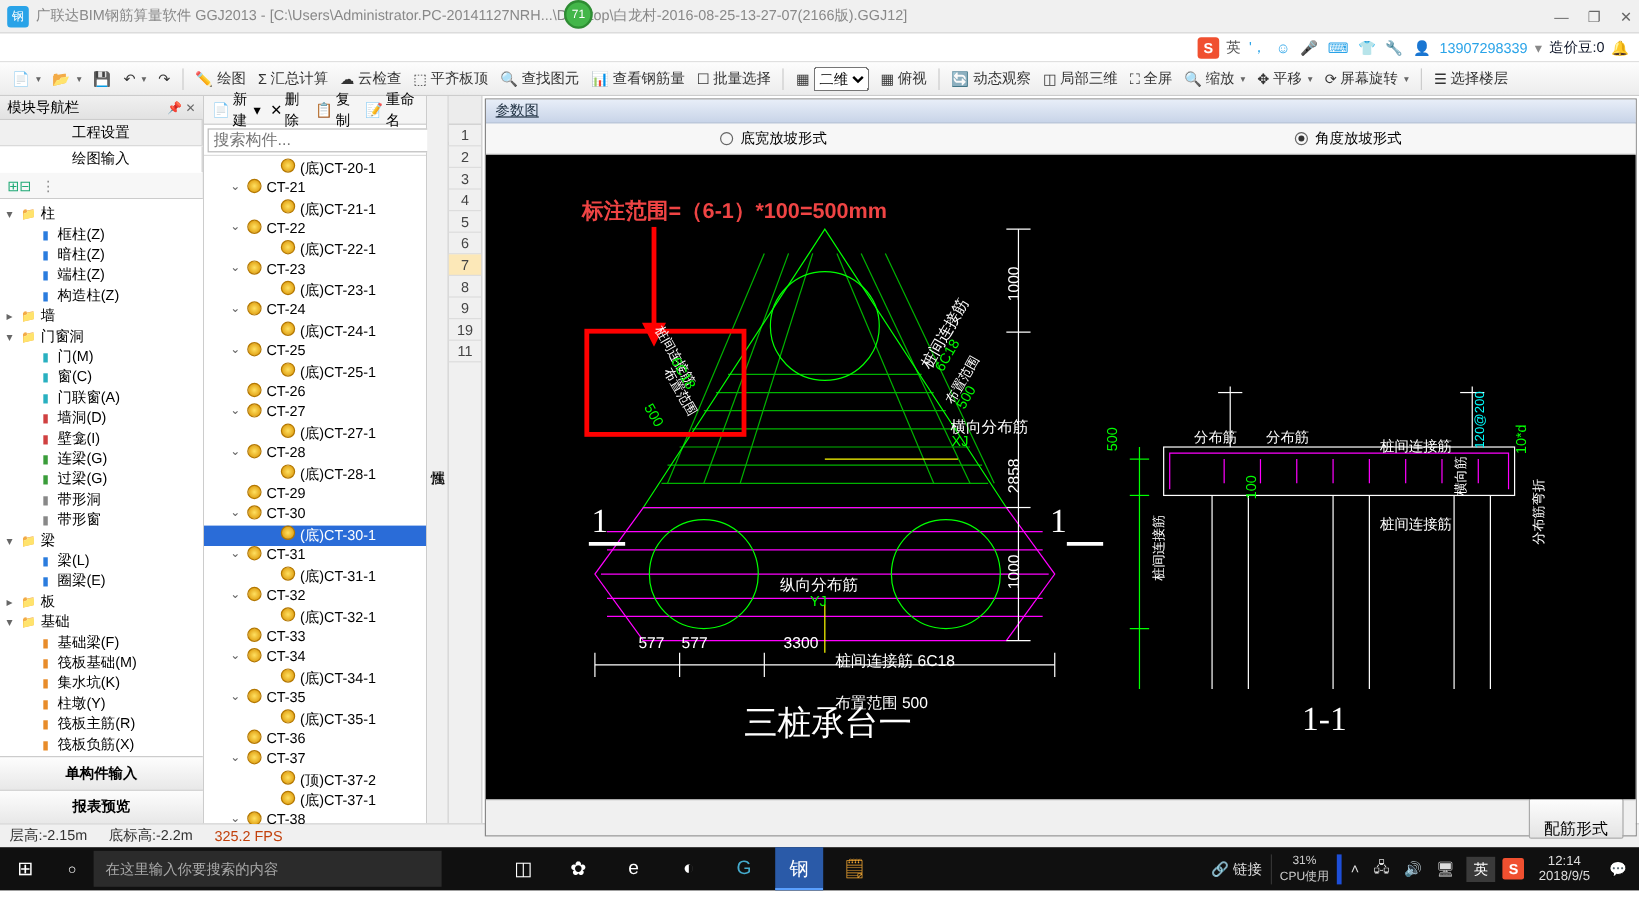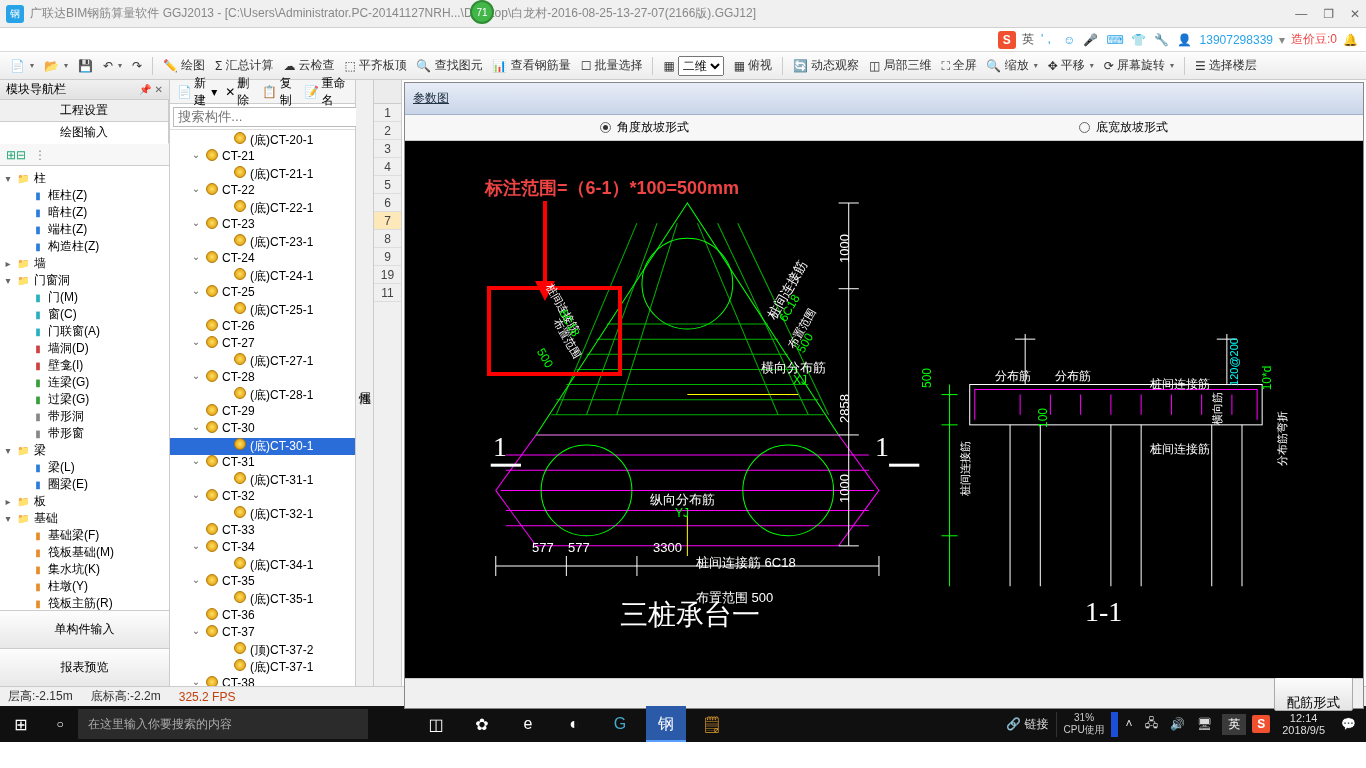--- a/index.html
+++ b/index.html
@@ -10,21 +10,21 @@
 .titlebar .app-icon { width: 18px; height: 18px; background: #29a3e8; border-radius: 3px; color: #fff; font-size: 10px; display: flex; align-items: center; justify-content: center; margin-right: 6px; }
 .titlebar .title-text { color: #888; flex: 1; white-space: nowrap; overflow: hidden; }
 .titlebar .badge { position: absolute; left: 470px; top: 0; width: 24px; height: 24px; background: #43b649; border-radius: 50%; color: #fff; display: flex; align-items: center; justify-content: center; font-size: 10px; border: 2px solid #2e8c33; }
 .titlebar .winbtns { display: flex; gap: 16px; color: #666; }
 
 
 .imebar { height: 24px; background: #fff; border-bottom: 1px solid #d9d9d9; display: flex; align-items: center; justify-content: flex-end; padding: 0 8px; gap: 6px; color: #555; }
 .imebar .sogou { background: #f05030; color: #fff; width: 18px; height: 18px; border-radius: 3px; display: flex; align-items: center; justify-content: center; font-weight: bold; }
 .imebar .ime-icon { color: #29a3e8; margin: 0 1px; }
 .imebar .phone { color: #29a3e8; letter-spacing: 0; }
-.imebar .cost { color: #ef4444; }
+.imebar .cost { color: #0f172a; }
 
 
 .toolbar { height: 28px; background: linear-gradient(#fdfdfd,#ececec); border-bottom: 1px solid #ccc; display: flex; align-items: center; padding: 0 6px; gap: 2px; color: #333; }
 .toolbar .sep { width: 1px; height: 18px; background: #ccc; margin: 0 4px; }
 .toolbar .tb { display: flex; align-items: center; gap: 3px; padding: 2px 4px; white-space: nowrap; }
 .toolbar .drop { font-size: 8px; color: #666; margin-left: 2px; }
 .toolbar select { height: 20px; font-size: 12px; }
 
 
 .main { display: flex; height: 606px; }
@@ -45,21 +45,21 @@
 .tree .i1 { padding-left: 14px; }
 .ico-folder { color: #e8b838; }
 .ico-blue { color: #2a7cde; }
 .ico-red { color: #d04040; }
 .ico-cyan { color: #29b0c0; }
 .ico-green { color: #3a9d3a; }
 .ico-orange { color: #e88c2a; }
 .ico-gray { color: #888; }
 
 .leftbottom { }
-.leftbottom .btn { height: 38px; border-top: 1px solid #ccc; display: flex; align-items: center; justify-content: center; background: linear-gradient(#fdfdfd,#e8e8e8); }
+.leftbottom .btn { height: 28px; border-top: 1px solid #ccc; display: flex; align-items: center; justify-content: center; background: linear-gradient(#fdfdfd,#e8e8e8); font-weight: bold; }
 
 
 .midcol { width: 186px; border-right: 1px solid #ccc; display: flex; flex-direction: column; background: #fff; }
 .mid-toolbar { height: 24px; border-bottom: 1px solid #ccc; display: flex; align-items: center; padding: 0 4px; gap: 2px; background: #f5f5f5; }
 .mid-toolbar .mt { display: flex; align-items: center; gap: 2px; padding: 1px 3px; }
 .searchrow { height: 26px; display: flex; align-items: center; padding: 3px; gap: 3px; border-bottom: 1px solid #ddd; }
 .searchrow input { flex: 1; height: 20px; padding: 0 4px; border: 1px solid #bbb; }
 .searchrow .sbtn { width: 22px; height: 20px; border: 1px solid #bbb; background: #f0f0f0; display: flex; align-items: center; justify-content: center; color: #888; }
 .ctree { flex: 1; overflow: auto; padding: 2px 0; }
 .ctree .cn { display: flex; align-items: flex-start; height: 17px; white-space: nowrap; padding-left: 6px; }
@@ -72,21 +72,21 @@
 
 
 .rightcol { flex: 1; display: flex; flex-direction: column; }
 .rowindexcol { width: 28px; border-right: 1px solid #ccc; background: #f0f0f0; display: flex; flex-direction: column; }
 .rowindexcol .rhdr { height: 24px; border-bottom: 1px solid #ccc; background: #ececec; }
 .rowindexcol .rc { height: 18px; border-bottom: 1px solid #ddd; display: flex; align-items: center; justify-content: center; color: #444; }
 .rowindexcol .rc.sel { background: #fce8b8; }
 .proplabel { width: 18px; writing-mode: vertical-rl; background: #f0f0f0; border-right: 1px solid #ccc; display: flex; align-items: center; justify-content: center; padding: 4px 0; }
 
 .canvaswrap { flex: 1; display: flex; flex-direction: column; border: 1px solid #888; margin: 2px; }
-.canvas-title { height: 32px; background: linear-gradient(#e8eef8,#c8d4e8); border-bottom: 1px solid #a0b0c8; padding: 0 8px; display: flex; align-items: center; color: #234; text-decoration: underline; }
+.canvas-title { height: 20px; background: linear-gradient(#e8eef8,#c8d4e8); border-bottom: 1px solid #a0b0c8; padding: 0 8px; display: flex; align-items: center; color: #234; text-decoration: underline; }
 .canvas-tabs { height: 26px; background: #f7f7f7; border-bottom: 1px solid #ccc; display: flex; align-items: center; }
 .canvas-tabs .ctab { flex: 1; display: flex; align-items: center; justify-content: center; gap: 6px; }
 .canvas-tabs .ctab.active { font-weight: normal; }
 .canvas-tabs .radio { width: 11px; height: 11px; border: 1px solid #666; border-radius: 50%; display: inline-flex; align-items: center; justify-content: center; }
 .canvas-tabs .radio.on::after { content: ""; width: 5px; height: 5px; background: #333; border-radius: 50%; }
 
 .canvas { flex: 1; background: #000; position: relative; overflow: hidden; }
 .canvas .redbox { position: absolute; border: 4px solid #ff0000; }
 .canvas .redtext { position: absolute; color: #ef4444; font-weight: bold; font-size: 18px; }
 .canvas .arrow { position: absolute; }
@@ -107,21 +107,21 @@
 .taskbar { height: 36px; background: #101010; display: flex; align-items: center; color: #fff; }
 .taskbar .start { width: 42px; height: 36px; display: flex; align-items: center; justify-content: center; }
 .taskbar .win { color: #fff; font-size: 16px; }
 .taskbar .cortana { width: 36px; display: flex; align-items: center; justify-content: center; }
 .taskbar .search { flex: 0 0 290px; height: 30px; background: #2b2b2b; display: flex; align-items: center; padding: 0 10px; color: #aaa; margin-right: 8px; }
 .taskbar .tb-icons { display: flex; gap: 6px; align-items: center; margin-left: 40px; }
 .taskbar .tb-icons .ti { width: 40px; height: 36px; display: flex; align-items: center; justify-content: center; font-size: 16px; }
 .taskbar .tb-icons .ti.active { background: #2a5aa8; box-shadow: inset 0 -2px 0 #5aa0ff; }
 .taskbar .tray { margin-left: auto; display: flex; align-items: center; gap: 4px; padding: 0 6px; }
 .taskbar .tray .tyi { padding: 0 4px; font-size: 12px; color: #ddd; }
-.taskbar .cpu { display: flex; flex-direction: column; align-items: center; font-size: 10px; color: #ccc; padding: 0 6px; border-left: 1px solid #333; border-right: 7px solid #1d4ed8; }
+.taskbar .cpu { display: flex; flex-direction: column; align-items: center; font-size: 10px; color: #ccc; padding: 0 6px; border-left: 1px solid #333; border-right: 4px solid #1d4ed8; }
 .taskbar .clock { display: flex; flex-direction: column; align-items: center; font-size: 11px; color: #ddd; padding: 0 8px; }
 .taskbar .lang { background: #3a3a3a; padding: 2px 6px; margin: 0 2px; }
 .taskbar .sg { background: #f05030; color:#fff; padding: 2px 5px; border-radius: 2px; font-weight: bold; }
 </style>
 </head>
 <body>
 
 <div class="titlebar">
   <div class="app-icon">钢</div>
   <div class="title-text">广联达BIM钢筋算量软件 GGJ2013 - [C:\Users\Administrator.PC-20141127NRH...\Desktop\白龙村-2016-08-25-13-27-07(2166版).GGJ12]</div>
@@ -535,27 +535,27 @@
       <div class="rc">8</div>
       <div class="rc">9</div>
       <div class="rc">19</div>
       <div class="rc">11</div>
     </div>
 
   <div class="rightcol">
     <div class="canvaswrap">
       <div class="canvas-title">参数图</div>
       <div class="canvas-tabs">
+        <div class="ctab">
+            <span class="radio"></span>
+            <span>底宽放坡形式</span>
+          </div>
         <div class="ctab active">
             <span class="radio on"></span>
             <span>角度放坡形式</span>
-          </div>
-        <div class="ctab">
-            <span class="radio"></span>
-            <span>底宽放坡形式</span>
           </div>
       </div>
       <div class="canvas">
         <svg width="100%" height="100%" viewBox="0 0 950 530">
 
           <g stroke="#00ff00" fill="none" stroke-width="1">
 
             <polygon points="280,60 130,290 430,290"></polygon>
 
             <g opacity="0.7">
@@ -644,21 +644,21 @@
 
         
         <div class="redtext" style="left:80px;top:35px">标注范围=（6-1）*100=500mm</div>
         <svg class="arrow" style="left:120px;top:60px" width="40" height="100">
           <line x1="20" y1="0" x2="20" y2="85" stroke="#ff0000" stroke-width="4"></line>
           <polygon points="20,100 10,80 30,80" fill="#ff0000"></polygon>
         </svg>
         <div class="redbox" style="left:82px;top:145px;width:135px;height:90px"></div>
 
         
-        <div class="whitetxt" style="left:356px;top:218px">横向分布筋</div>
+        <div class="whitetxt" style="left:387px;top:218px">横向分布筋</div>
         <div class="greentxt" style="left:388px;top:232px">XJ</div>
         <div class="whitetxt" style="left:245px;top:350px">纵向分布筋</div>
         <div class="greentxt" style="left:270px;top:365px">YJ</div>
         <div class="whitetxt" style="left:350px;top:140px;transform:rotate(-60deg)">桩间连接筋</div>
         <div class="greentxt" style="left:370px;top:160px;transform:rotate(-60deg)">6C18</div>
         <div class="whitetxt" style="left:130px;top:160px;transform:rotate(60deg);font-size:11px">桩间连接筋</div>
         <div class="greentxt" style="left:150px;top:175px;transform:rotate(60deg)">6C18</div>
         <div class="whitetxt" style="left:140px;top:190px;transform:rotate(60deg);font-size:11px">布置范围</div>
         <div class="greentxt" style="left:130px;top:210px;transform:rotate(60deg)">500</div>
         <div class="whitetxt" style="left:375px;top:180px;transform:rotate(-60deg);font-size:11px">布置范围</div>

